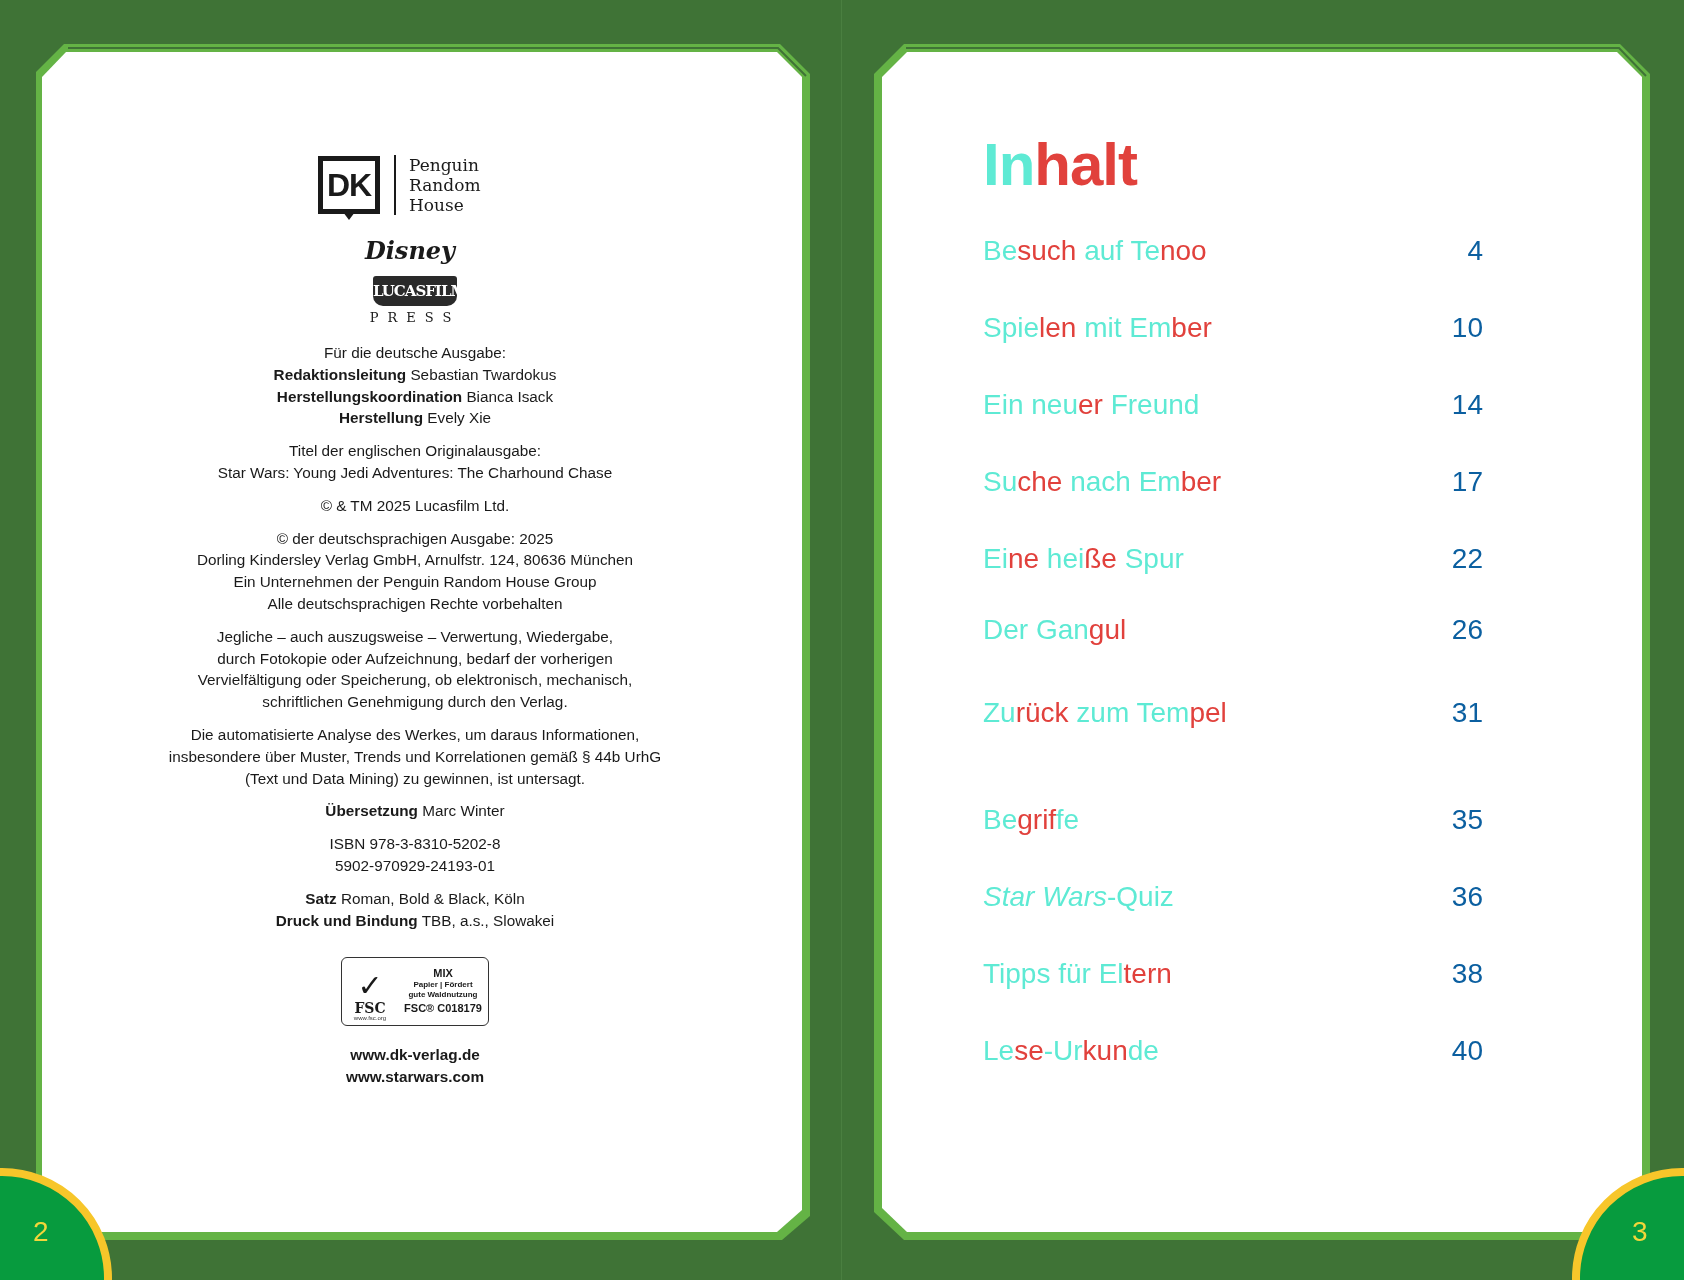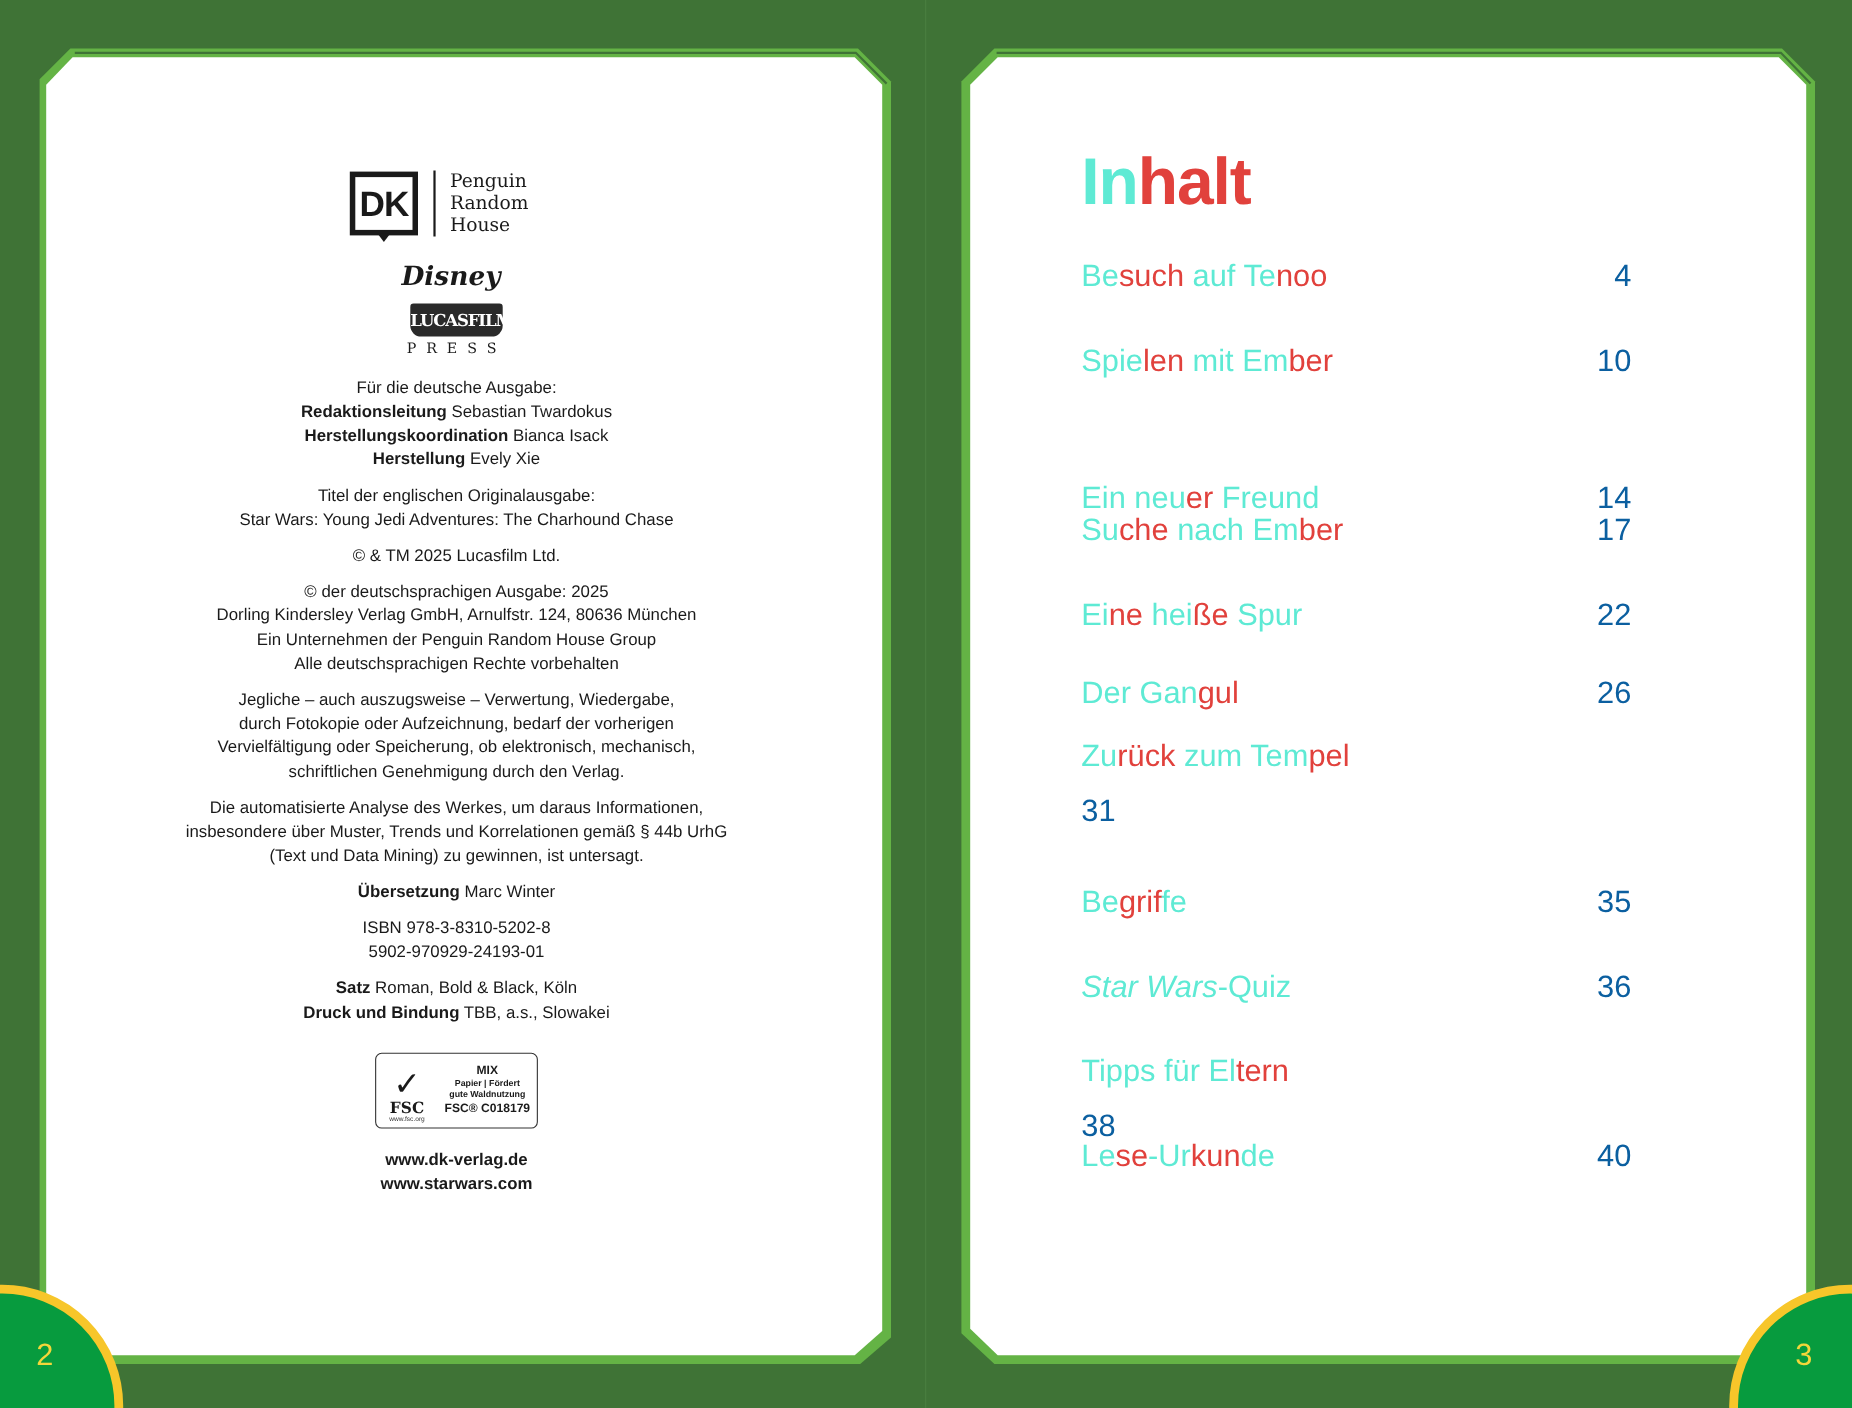--- a/index.html
+++ b/index.html
@@ -159,49 +159,49 @@
 
 <div id="toc-container">
     <div class="toc-row" style="top: 226px;">
       <span><span class="blue">Be</span><span class="red">such</span><span class="blue"> auf Te</span><span class="red">noo</span></span>
       <span class="toc-num">4</span>
     </div>
     <div class="toc-row" style="top: 303px;">
       <span><span class="blue">Spie</span><span class="red">len</span><span class="blue"> mit Em</span><span class="red">ber</span></span>
       <span class="toc-num">10</span>
     </div>
-    <div class="toc-row" style="top: 380px; margin-top: 48px;">
+    <div class="toc-row" style="top: 380px;">
       <span><span class="blue">Ein neu</span><span class="red">er</span><span class="blue"> Freund</span></span>
       <span class="toc-num">14</span>
     </div>
     <div class="toc-row" style="top: 457px;">
       <span><span class="blue">Su</span><span class="red">che</span><span class="blue"> nach Em</span><span class="red">ber</span></span>
       <span class="toc-num">17</span>
     </div>
     <div class="toc-row" style="top: 534px;">
       <span><span class="blue">Ei</span><span class="red">ne</span><span class="blue"> hei</span><span class="red">ße</span><span class="blue"> Spur</span></span>
       <span class="toc-num">22</span>
     </div>
     <div class="toc-row" style="top: 605px;">
       <span><span class="blue">Der Gan</span><span class="red">gul</span></span>
       <span class="toc-num">26</span>
     </div>
-    <div class="toc-row" style="top: 662px; flex-direction: column;">
+    <div class="toc-row" style="top: 688px;">
       <span><span class="blue">Zu</span><span class="red">rück</span><span class="blue"> zum Tem</span><span class="red">pel</span></span>
       <span class="toc-num">31</span>
     </div>
     <div class="toc-row" style="top: 795px;">
       <span><span class="blue">Be</span><span class="red">grif</span><span class="blue">fe</span></span>
       <span class="toc-num">35</span>
     </div>
     <div class="toc-row" style="top: 872px;">
       <span><span class="blue it">Star Wars</span><span class="blue">-Quiz</span></span>
       <span class="toc-num">36</span>
     </div>
-    <div class="toc-row" style="top: 949px; flex-direction: column;">
+    <div class="toc-row" style="top: 949px;">
       <span><span class="blue">Tipps für El</span><span class="red">tern</span></span>
       <span class="toc-num">38</span>
     </div>
     <div class="toc-row" style="top: 1026px;">
       <span><span class="blue">Le</span><span class="red">se</span><span class="blue">-Ur</span><span class="red">kun</span><span class="blue">de</span></span>
       <span class="toc-num">40</span>
     </div>
   </div>
 
 </body></html>

